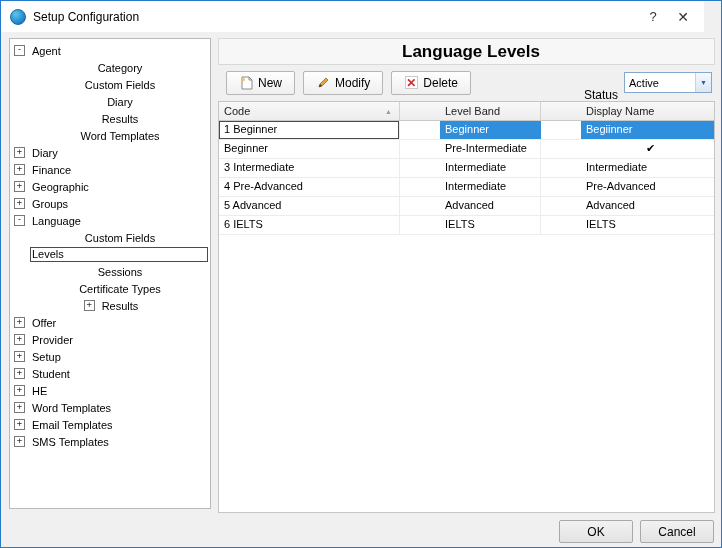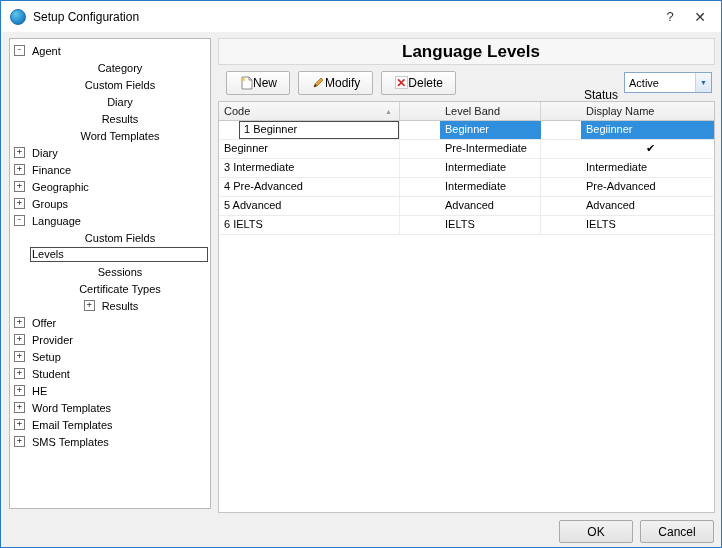--- a/index.html
+++ b/index.html
@@ -2,21 +2,21 @@
 <html><head>
 <meta charset="utf-8">
 <style>
   html,body{margin:0;padding:0;background:#cfcfcf;}
   .window{
     position:relative;width:722px;height:548px;box-sizing:border-box;
     border:1px solid #2779c9;background:#f0f0f0;
     font-family:"Liberation Sans",sans-serif;color:#000;overflow:hidden;
   }
   
-  .titlebar{position:absolute;left:0;top:0;right:0;height:31px;background:#ffffff;
+  .titlebar{position:absolute;left:0;top:0;right:17px;height:31px;background:#ffffff;
     display:flex;align-items:center;padding-left:9px;}
   .app-icon{width:16px;height:16px;border-radius:50%;flex:none;
     background:radial-gradient(circle at 35% 30%,#5bc8ec 0%,#2a8fd0 55%,#1464a5 100%);
     border:1px solid #1b6aa8;box-sizing:border-box;margin-right:7px;}
   .title{font-size:12px;flex:1;}
   .tb-btn{width:30px;height:31px;display:flex;align-items:center;justify-content:center;
     font-size:13px;color:#333;cursor:default;}
   .tb-btn.close{font-size:14px;margin-right:6px;}
   
   .tree{position:absolute;left:8px;top:37px;width:202px;height:471px;background:#fff;
@@ -31,21 +31,21 @@
   .tree-label{padding:1px 2px;}
   .tree-item.selected .tree-label{flex:1;border:1px solid #4a4a4a;background:#fff;
     height:13px;line-height:13px;padding:0 1px;margin-right:2px;}
   
   .panel-header{position:absolute;left:217px;top:37px;width:497px;height:27px;box-sizing:border-box;
     background:#f7f7f7;border:1px solid #d8d8d8;display:flex;align-items:center;padding-left:9px;
     font-size:17px;font-weight:bold;justify-content:center;}
   
   .toolbar{position:absolute;left:217px;top:67px;width:497px;height:29px;
     display:flex;align-items:center;}
-  .tool-btn{display:flex;align-items:center;height:24px;padding:0 12px;
+  .tool-btn{display:flex;align-items:center;gap:5px;height:24px;padding:0 12px;
     background:linear-gradient(#fefefe,#efefef);border:1px solid #b6b6b6;border-radius:2px;
     font-size:12px;font-family:inherit;margin-left:8px;cursor:default;}
   .tool-btn .bicon{width:14px;height:14px;display:inline-flex;align-items:center;justify-content:center;}
   .delete-x{color:#d12a2a;font-weight:bold;font-size:12px;border:1px solid #c9c9c9;background:#fff;
     width:13px;height:13px;line-height:12px;text-align:center;box-sizing:border-box;}
   .status-label{margin-left:auto;font-size:12px;margin-right:6px;margin-top:24px;}
   .combo{width:88px;height:21px;background:#fff;border:1px solid #86a7cc;box-sizing:border-box;
     display:flex;align-items:center;margin-right:3px;cursor:default;}
   .combo-value{flex:1;padding-left:4px;font-size:11px;}
   .combo-arrow{width:15px;height:100%;display:flex;align-items:center;justify-content:center;
@@ -57,21 +57,21 @@
   .thead{background:linear-gradient(#f8f8f8,#ededed);border-bottom:1px solid #c9c9c9;}
   .th{display:flex;align-items:center;padding:0 5px;border-right:1px solid #d2d2d2;color:#222;}
   .th:last-child{border-right:none;}
   .sort{margin-left:auto;font-size:7px;color:#9a9a9a;padding-right:2px;}
   .filter{margin-left:auto;display:inline-flex;}
   .trow{border-bottom:1px solid #ececec;}
   .td{padding:0 5px;line-height:17px;border-right:1px solid #ececec;white-space:nowrap;overflow:hidden;}
   .td:last-child{border-right:none;}
   .td.active{text-align:center;font-size:11px;padding:0;}
   .trow.selected .band,.trow.selected .display{background:#2f8fdd;color:#fff;border-right-color:#2f8fdd;}
-  .trow.selected .code{box-shadow:inset 0 0 0 1px #4a4a4a;margin-left:20px;}
+  .trow.selected .code{box-shadow:inset 0 0 0 1px #4a4a4a;}
   
   .footer-btn{position:absolute;top:519px;width:74px;height:23px;font-size:12px;font-family:inherit;
     background:linear-gradient(#f2f2f2,#e3e3e3);border:1px solid #a9a9a9;border-radius:2px;cursor:default;}
   .ok{left:558px;}
   .cancel{left:639px;}
 </style>
 </head>
 <body>
 
 <div class="window">

